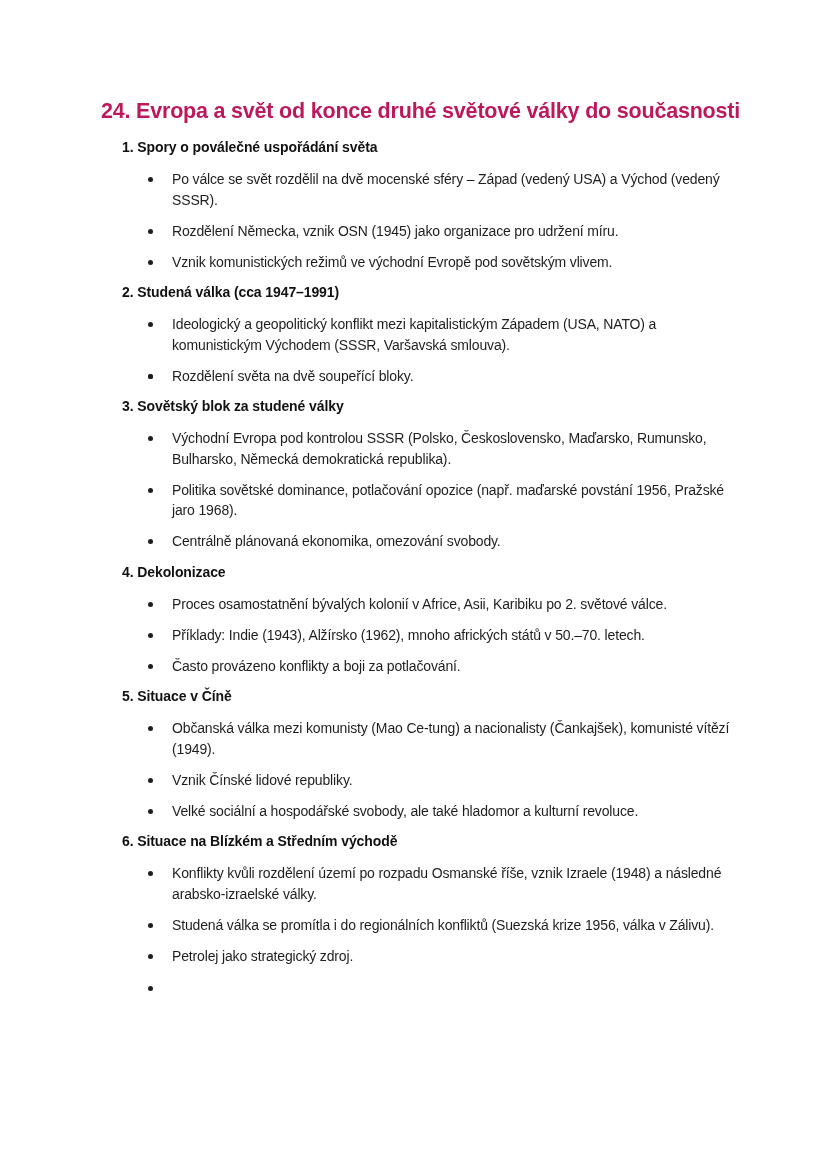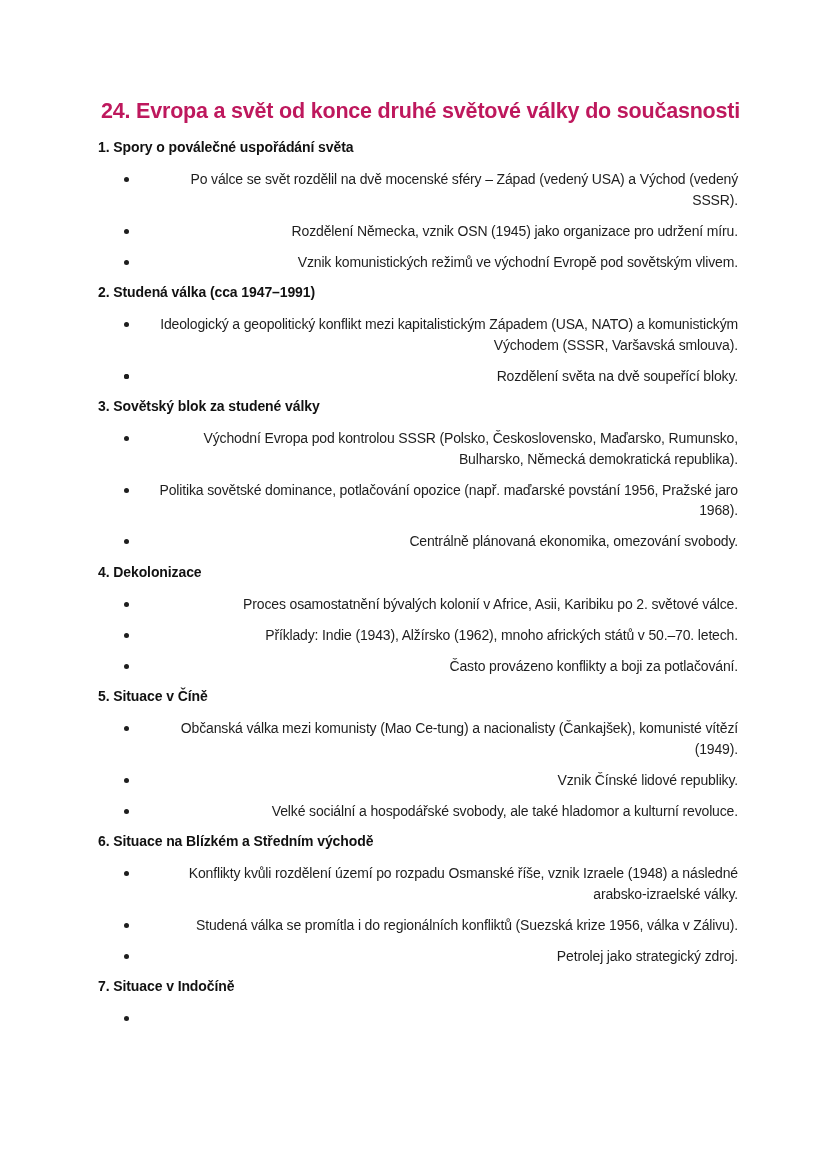--- a/index.html
+++ b/index.html
@@ -44,36 +44,36 @@
       padding: 0;
     }
     .bullet-item {
       position: relative;
       padding-left: 50px;
       font-size: 14px;
       line-height: 20.5px;
       letter-spacing: -0.15px;
       color: #1e1e1e;
       margin-top: 10.5px;
-      text-align: right;
     }
     .bullet-item:first-child {
       margin-top: 12px;
     }
     .bullet-dot {
       position: absolute;
       left: 26px;
       top: 8px;
       width: 5px;
       height: 5px;
       border-radius: 50%;
       background: #1e1e1e;
     }
     .section {
       margin-top: 10px;
+      margin-left: 24px;
     }
     .section:first-of-type {
       margin-top: 12px;
     }
   </style>
 </head>
 <body>
 
 <div class="page">
   <h1 class="title">24. Evropa a svět od konce druhé světové války do současnosti</h1>
@@ -126,18 +126,17 @@
   <div class="section">
     <h2 class="section-heading">6. Situace na Blízkém a Středním východě</h2>
     <ul class="bullets">
       <li class="bullet-item"><span class="bullet-dot"></span><span>Konflikty kvůli rozdělení území po rozpadu Osmanské říše, vznik Izraele (1948) a následné arabsko-izraelské války.</span></li>
       <li class="bullet-item"><span class="bullet-dot"></span><span>Studená válka se promítla i do regionálních konfliktů (Suezská krize 1956, válka v Zálivu).</span></li>
       <li class="bullet-item"><span class="bullet-dot"></span><span>Petrolej jako strategický zdroj.</span></li>
     </ul>
   </div>
 
   <div class="section">
-    <h2 class="section-heading">7. Situace v Indočíně</h2>
     <ul class="bullets">
       <li class="bullet-item"><span class="bullet-dot"></span></li>
     </ul>
   </div>
 </div>
 
 </body></html>

